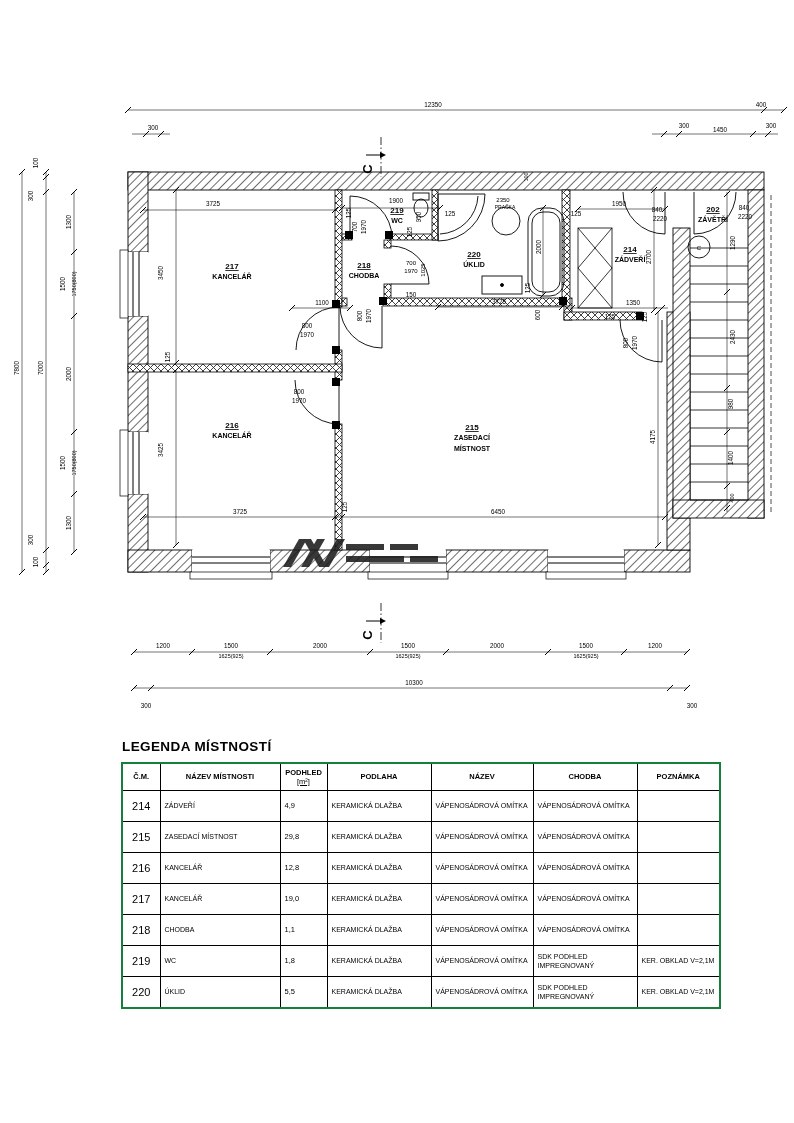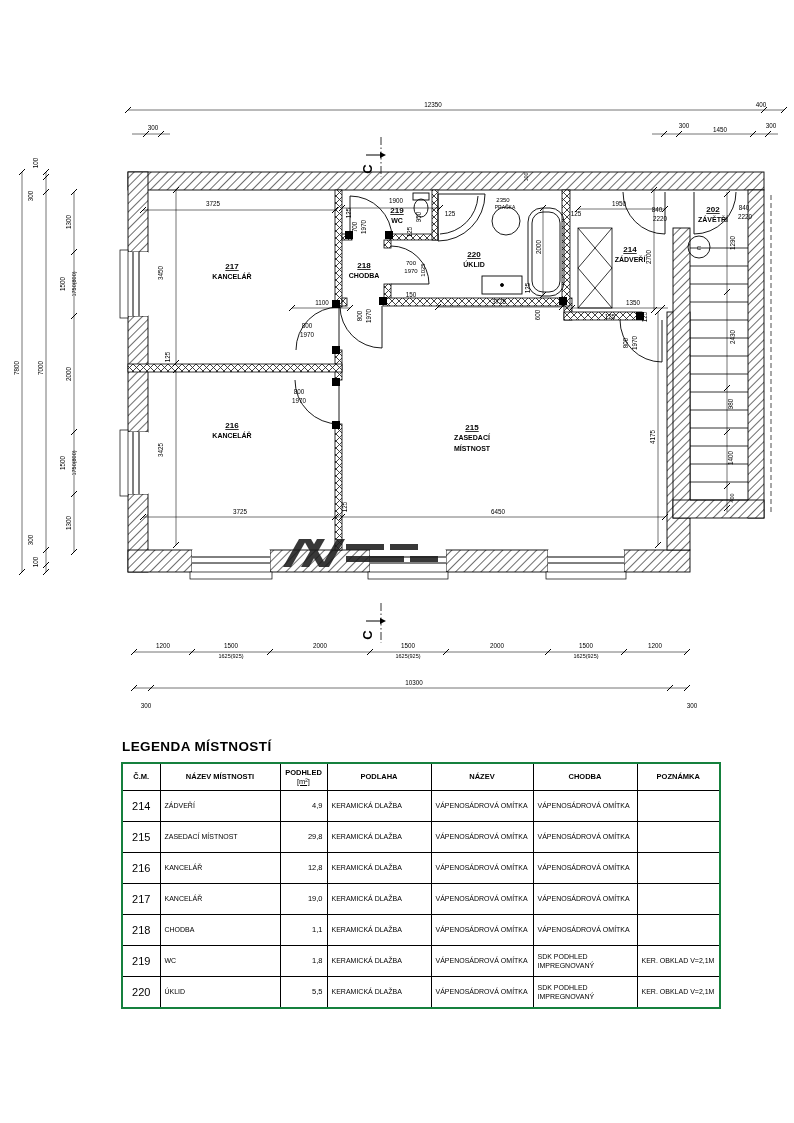--- a/index.html
+++ b/index.html
@@ -6,21 +6,21 @@
   body{width:794px;height:1123px;position:relative;font-family:"Liberation Sans",sans-serif;overflow:hidden;}
   #plan-svg{position:absolute;left:0;top:0;}
   #legend{position:absolute;left:121px;top:739px;width:600px;}
   #legend .lg-title{font-size:13.5px;font-weight:bold;color:#000;margin:0 0 8px 1px;letter-spacing:.4px;}
   #legend table{border-collapse:collapse;table-layout:fixed;width:598px;border:2px solid #15803d;}
   #legend th,#legend td{border:1px solid #000;padding:2px 4px;color:#000;overflow:hidden;}
   #legend th{font-size:7.5px;text-align:center;height:22px;vertical-align:middle;line-height:1.25;}
   #legend th.c{text-align:center;}
   #legend td{font-size:7px;height:26px;vertical-align:middle;line-height:1.35;}
   #legend td.cm{font-size:11px;text-align:center;font-weight:normal;}
-  #legend td.pl{text-align:right;font-size:7.5px;}
+  #legend td.pl{text-align:left;font-size:7.5px;}
   svg text{fill:#000;}
   .dimtxt{font-family:"Liberation Sans",sans-serif;}
   .roomnum{font-weight:bold;text-decoration:underline;}
   .roomname{font-weight:bold;}
 </style>
 </head>
 <body>
 
 <svg id="plan-svg" width="794" height="735" viewBox="0 0 794 735" xmlns="http://www.w3.org/2000/svg">
   <defs>

